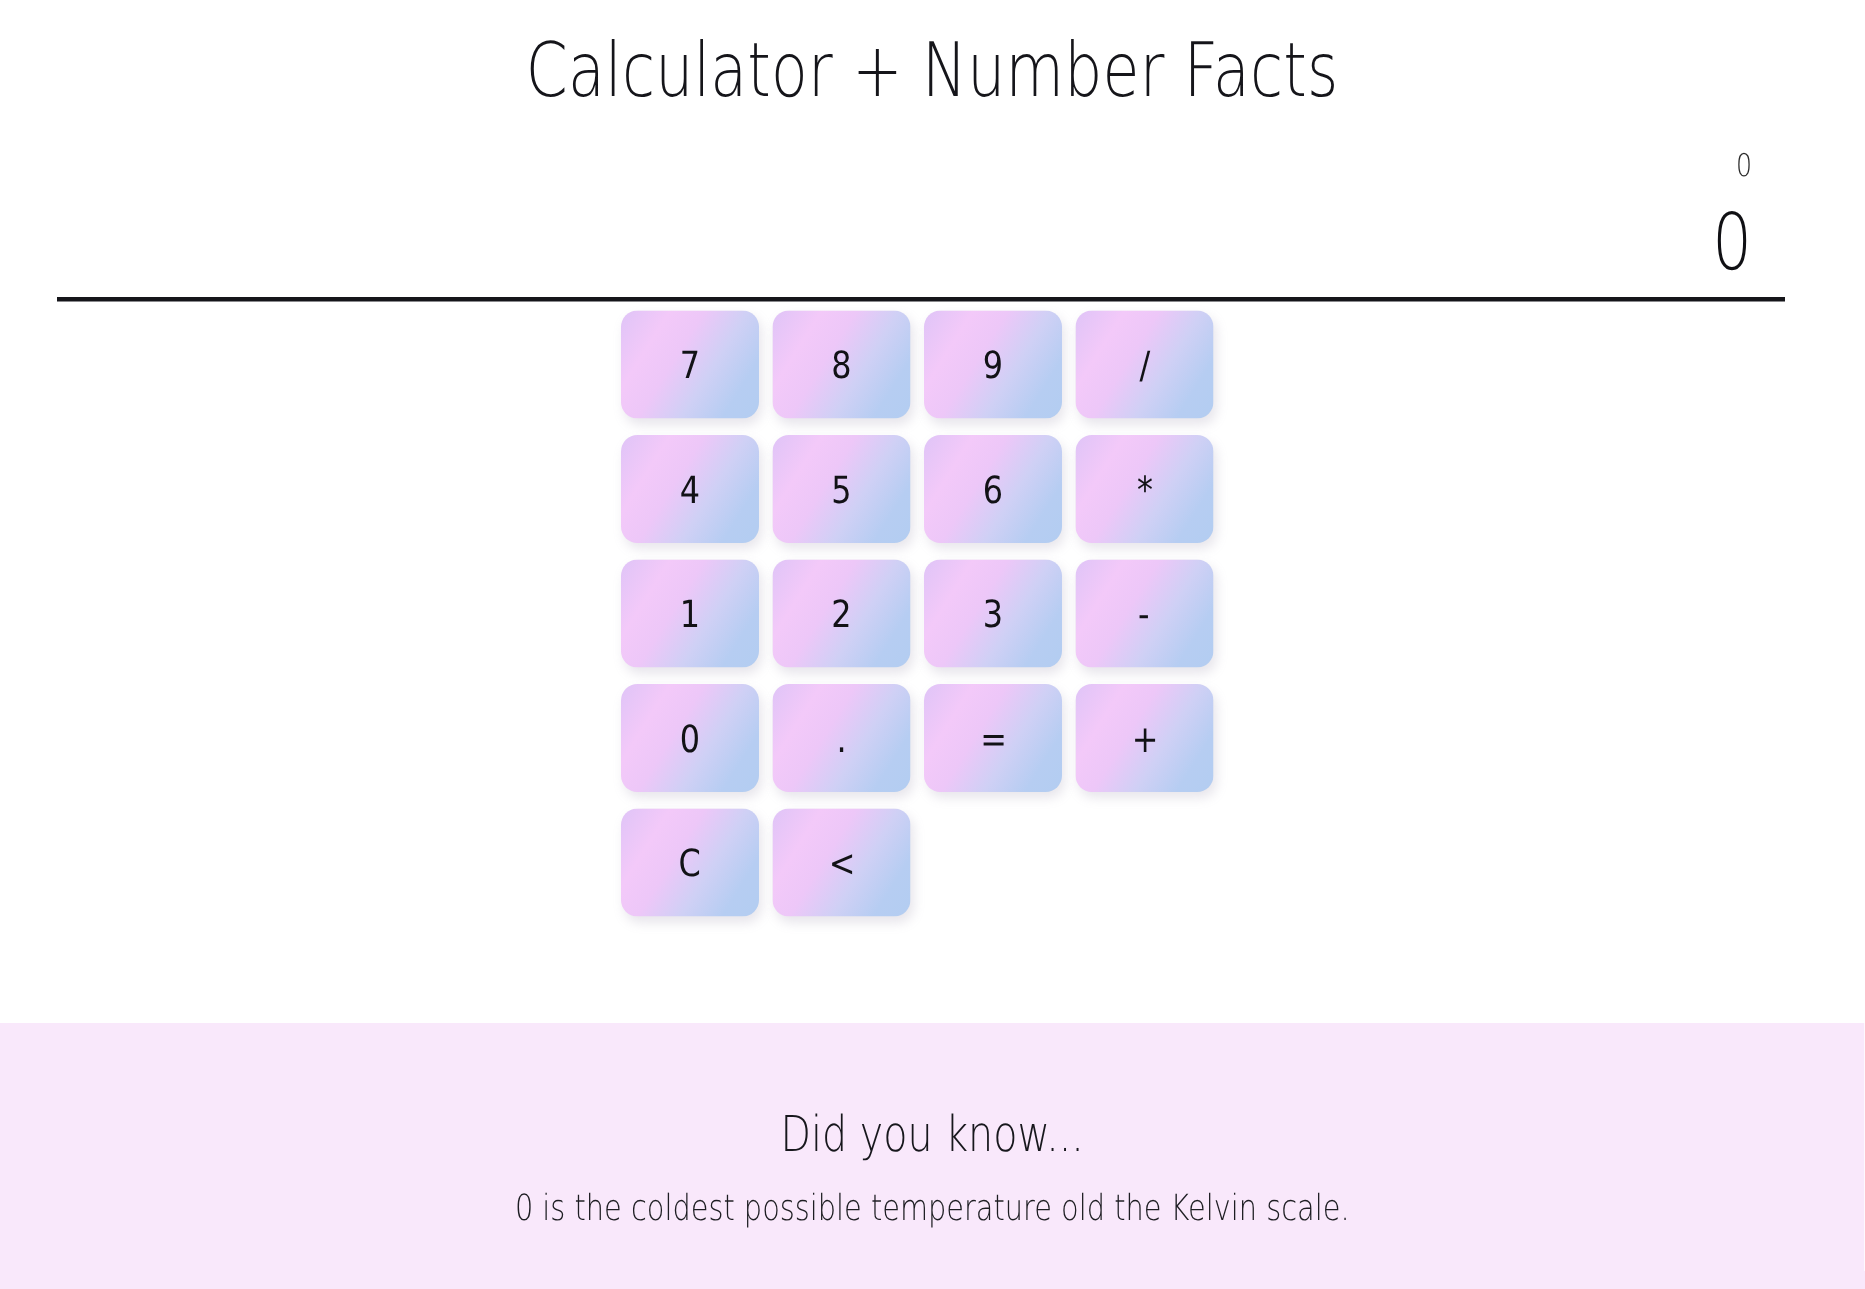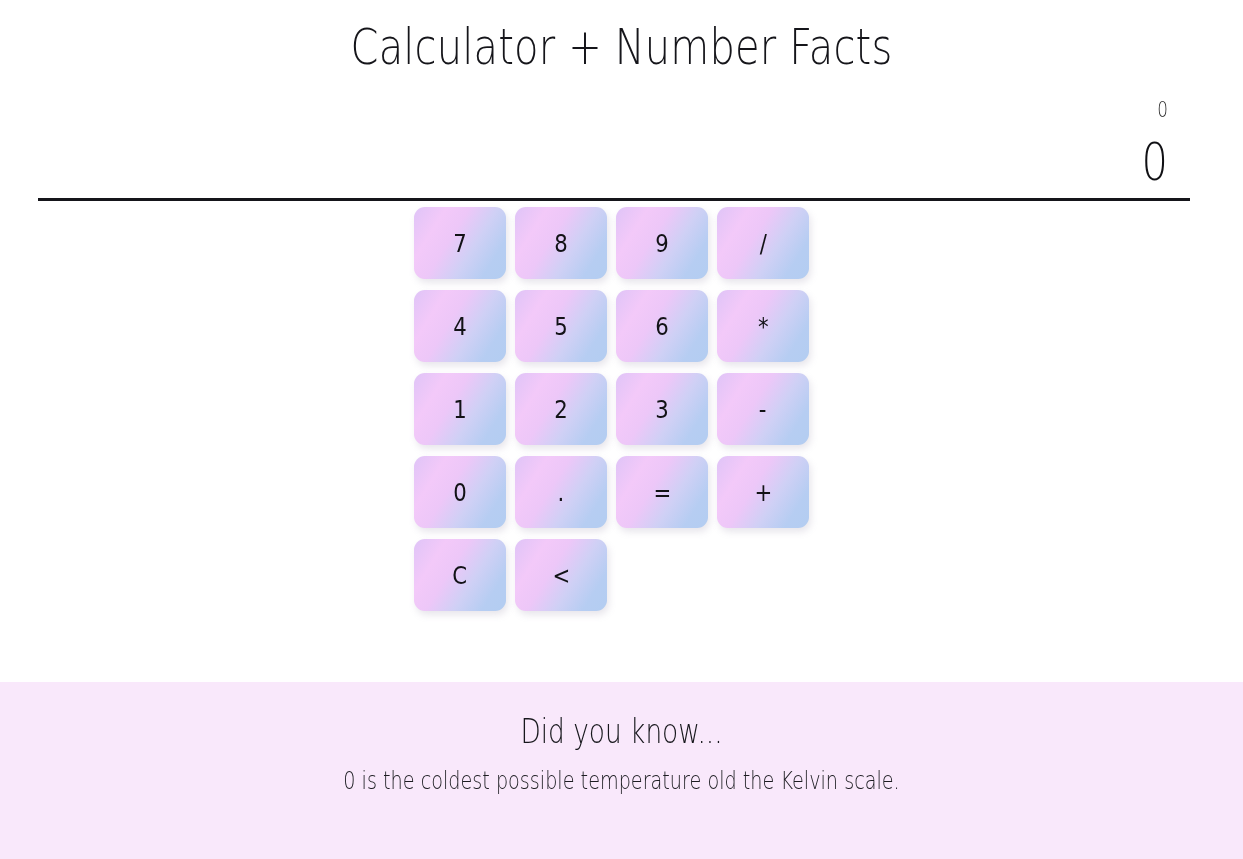--- a/index.html
+++ b/index.html
@@ -113,21 +113,21 @@
 
   
   .fact-panel {
     position: absolute;
     left: 0;
     top: 682px;
     width: 1243px;
     height: 177px;
     background: #f9e8fb;
     box-sizing: border-box;
-    padding-top: 30px;
+    padding-top: 54px;
     text-align: center;
   }
   .fact-heading {
     margin: 0;
     font-size: 33px;
     font-weight: 300;
     color: #17171c;
     line-height: 1.2;
     transform: scaleX(0.80);
     transform-origin: center center;

